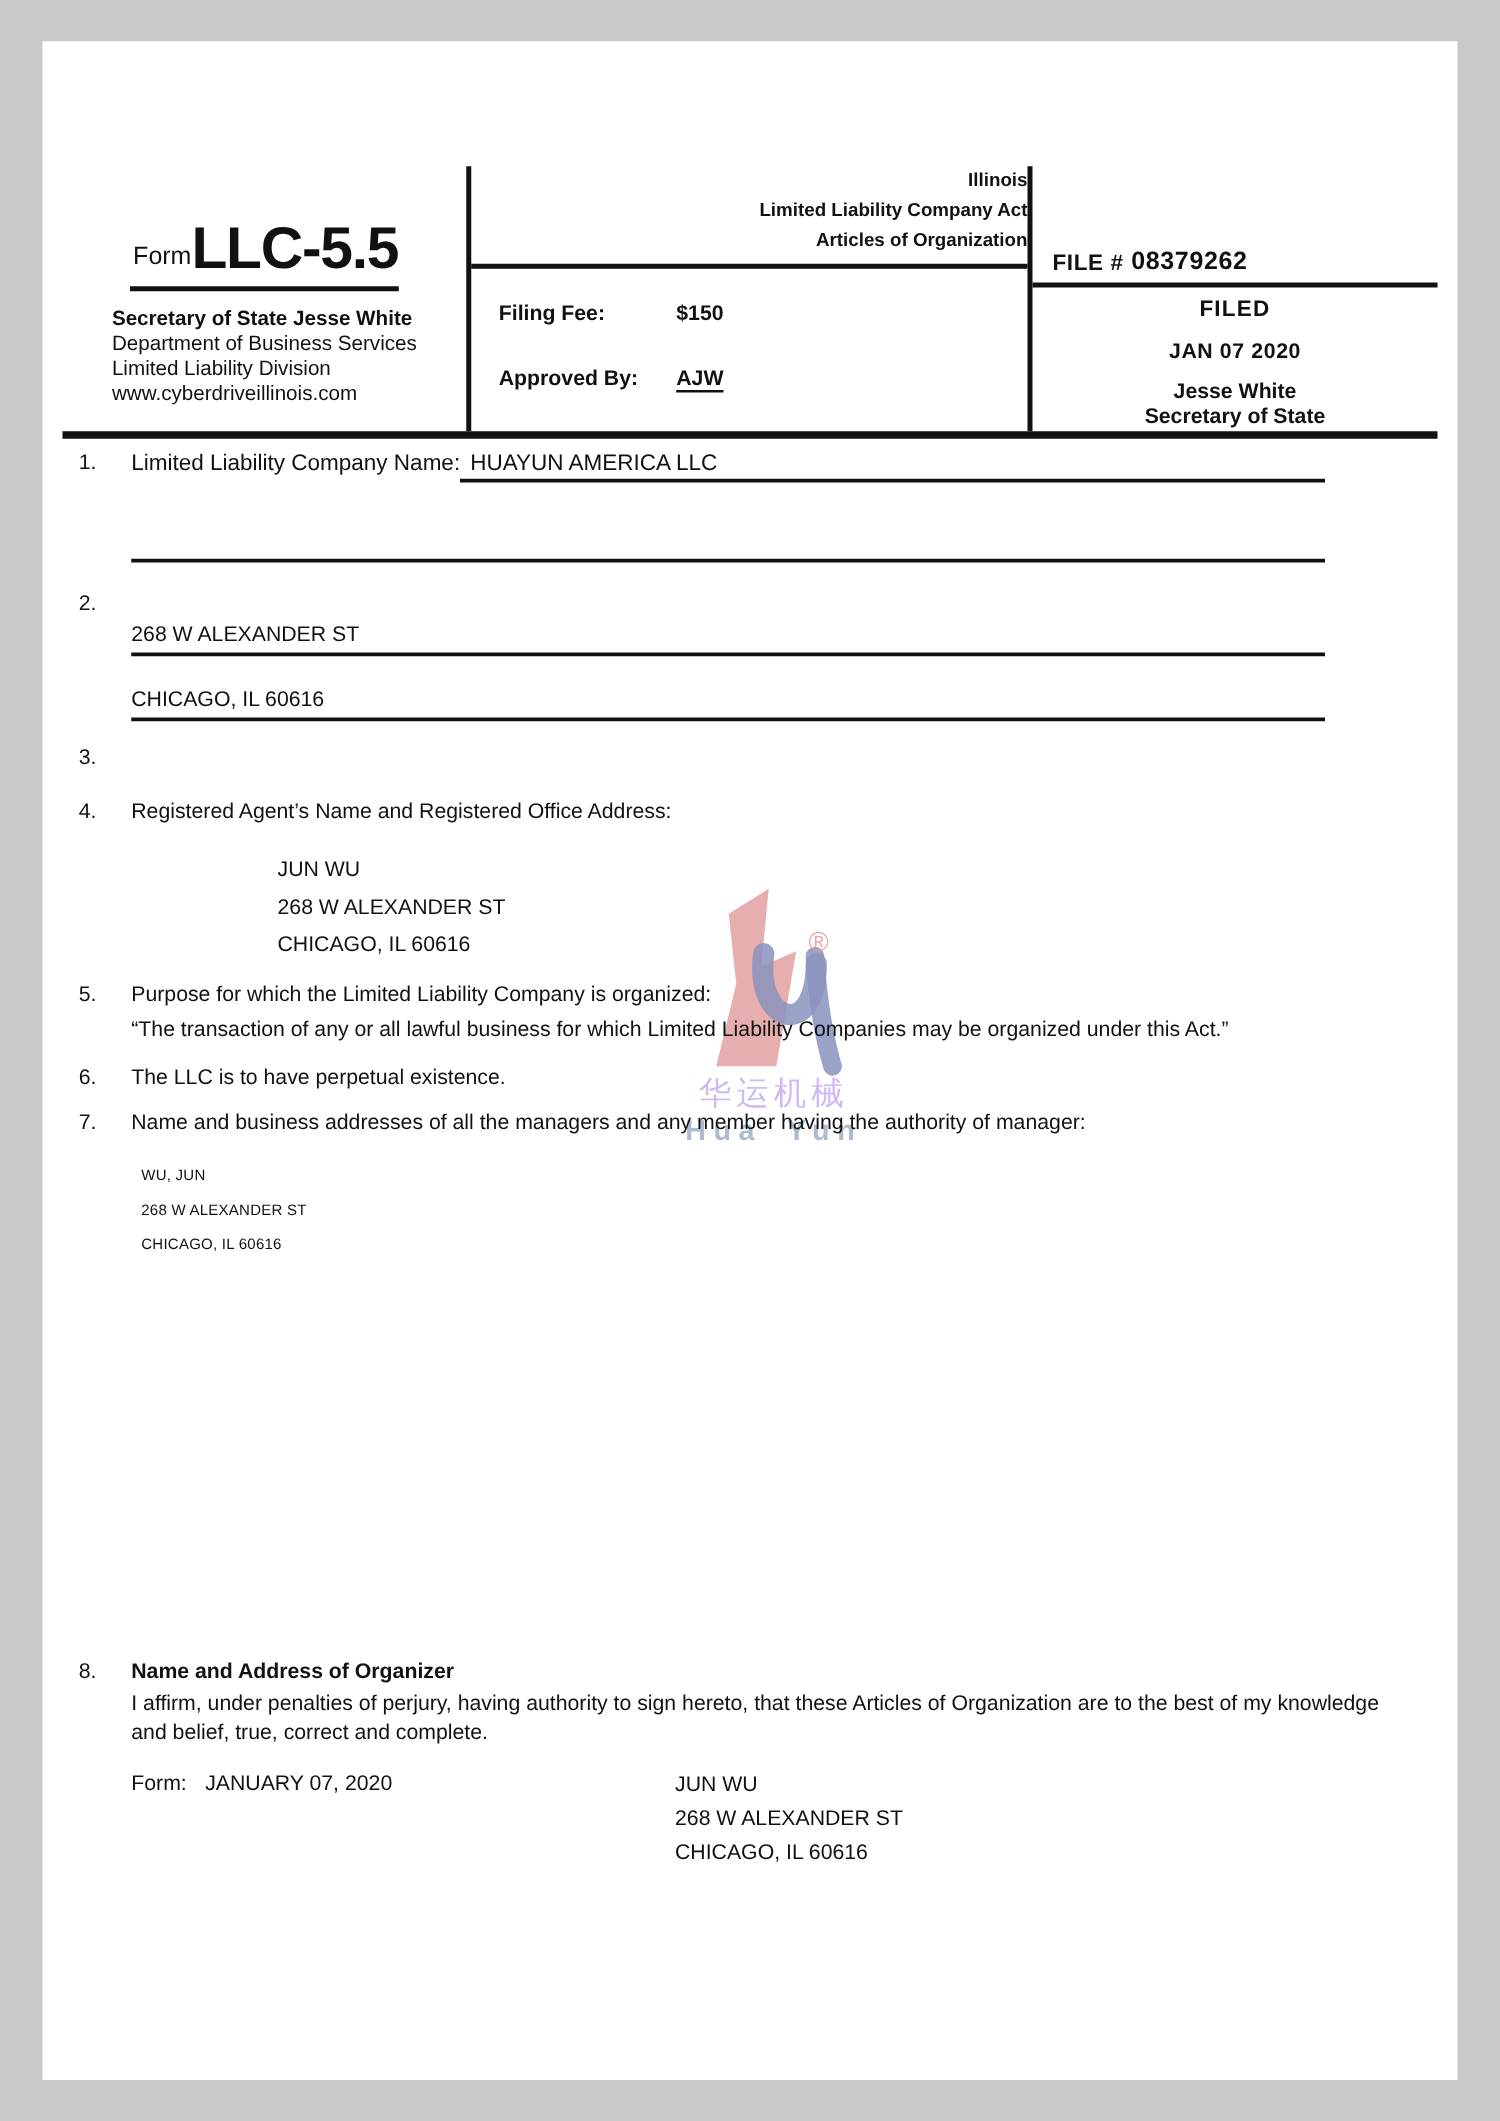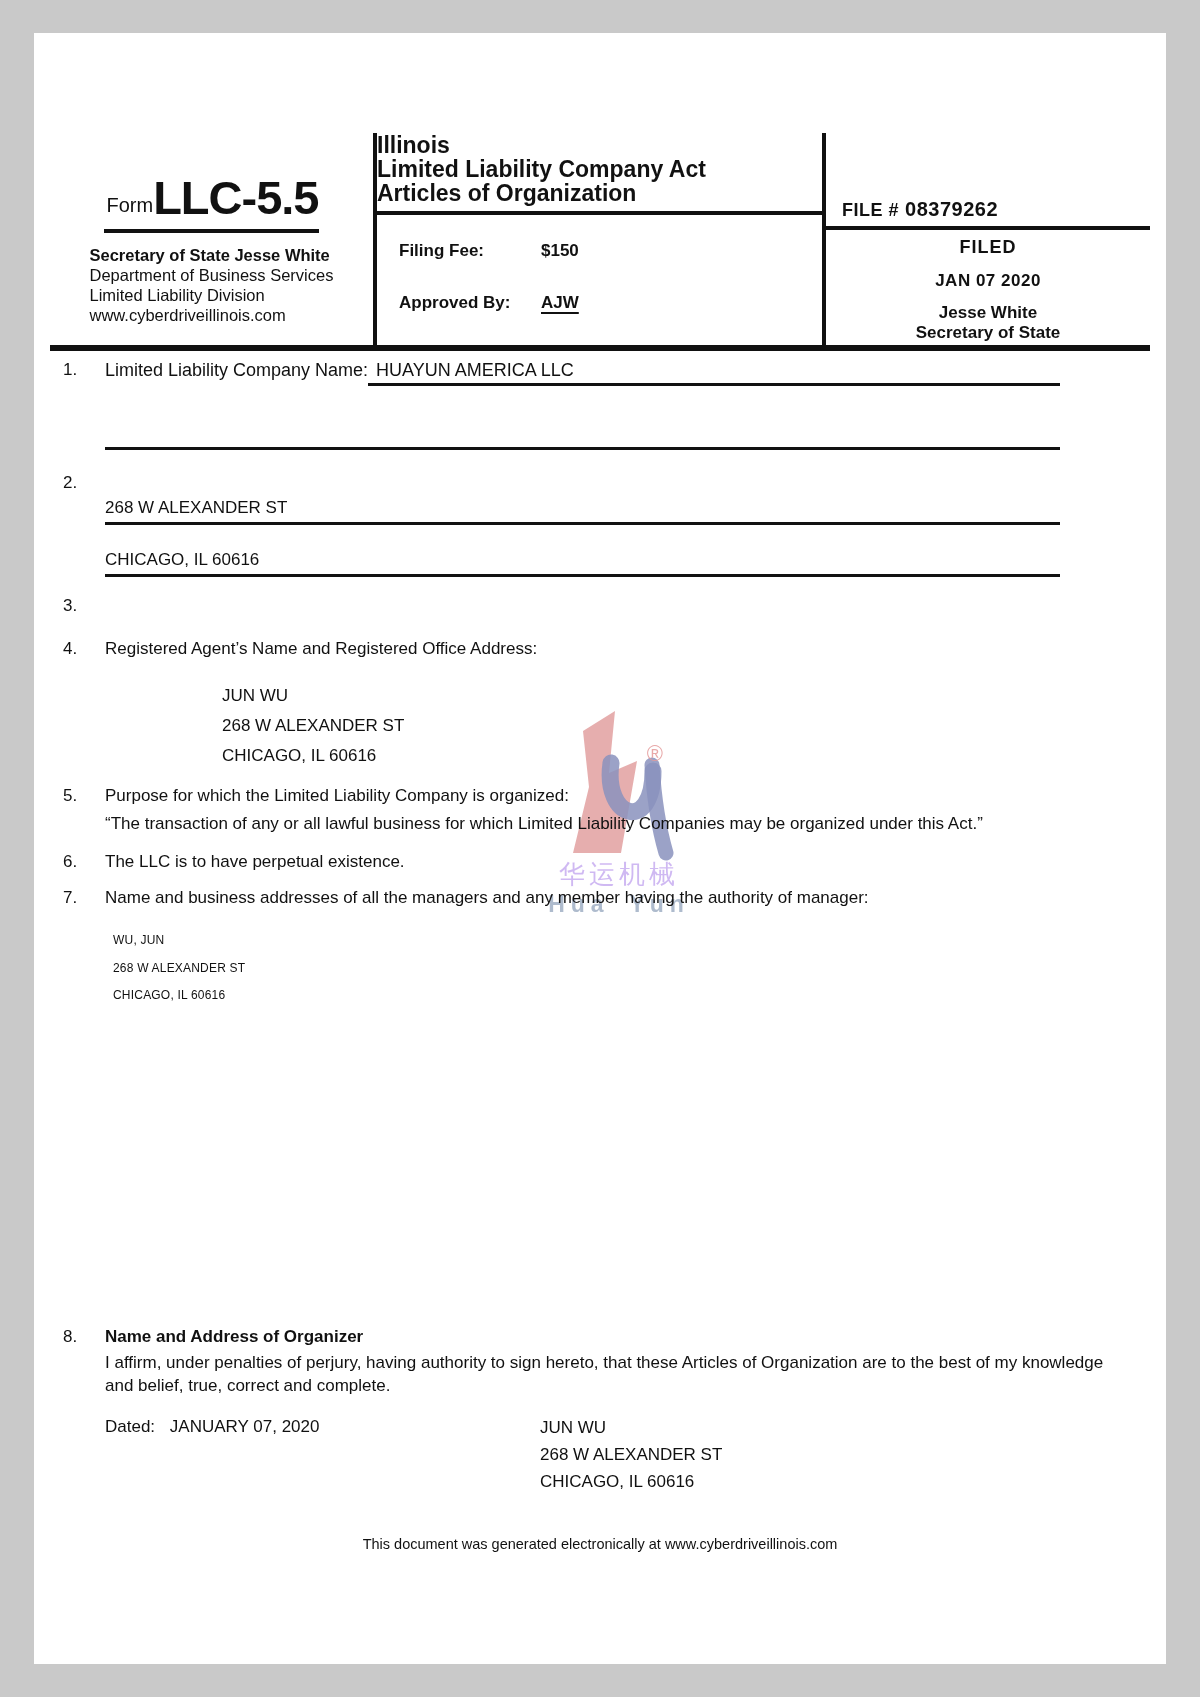--- a/index.html
+++ b/index.html
@@ -23,21 +23,21 @@
   }
   .hcol{display:flex;flex-direction:column;}
   .hcol-left{width:323px;align-items:center;}
   .hcol-center{width:445px;border-left:4px solid #111;border-right:4px solid #111;}
   .hcol-right{flex:1;}
   .hcol-left .top{height:88px;border-bottom:4px solid #111;display:flex;align-items:flex-end;padding:0 0 8px 2px;}
   .form-prefix{font-size:20px;letter-spacing:0;padding-bottom:4px;}
   .form-number{font-size:47px;font-weight:bold;letter-spacing:-1px;line-height:1;}
   .hcol-left .bottom{padding-top:12px;font-size:16.5px;line-height:20px;}
   .sos-bold{font-weight:bold;}
-  .hcol-center .top{height:88px;border-bottom:4px solid #111;display:flex;flex-direction:column;justify-content:flex-end;align-items:flex-start;text-align:center;font-weight:bold;font-size:23px;line-height:24px;padding-bottom:6px;}
+  .hcol-center .top{height:88px;border-bottom:4px solid #111;display:flex;flex-direction:column;justify-content:flex-end;align-items:flex-end;text-align:center;font-weight:bold;font-size:15px;line-height:24px;padding-bottom:6px;}
   .hcol-center .bottom{padding:26px 4px 0 22px;font-size:17px;font-weight:bold;}
   .fee-row{display:flex;margin-bottom:32px;}
   .fee-label{width:142px;}
   .ab-value{text-decoration:underline;text-underline-offset:4px;text-decoration-thickness:2px;}
   .hcol-right .top{height:88px;border-bottom:4px solid #111;display:flex;align-items:flex-end;padding:0 0 5px 16px;}
   .file-label{font-size:18px;font-weight:bold;letter-spacing:.5px;}
   .file-number{font-size:20px;font-weight:bold;margin-left:6px;letter-spacing:.5px;}
   .hcol-right .bottom{text-align:center;font-weight:bold;font-size:17px;}
   .filed{margin-top:7px;font-size:18px;letter-spacing:1px;}
   .filed-date{margin-top:13px;letter-spacing:.5px;}
@@ -164,25 +164,24 @@
       <div>WU, JUN</div>
       <div>268 W ALEXANDER ST</div>
       <div>CHICAGO, IL 60616</div>
     </div>
 
     <div class="inum" style="top:1294px">8.</div>
     <div class="ilabel bold" style="top:1294px">Name and Address of Organizer</div>
     <div class="para" style="top:1318px">I affirm, under penalties of perjury, having authority to sign hereto, that these Articles of Organization are to the best of my knowledge and belief, true, correct and complete.</div>
 
     <div class="dated-row" style="top:1384px">
-      <span>Dated:</span>
+      <span>Form:</span>
       <span class="dated-val">JANUARY 07, 2020</span>
     </div>
     <div class="org-block" style="top:1381px">
       <div>JUN WU</div>
       <div>268 W ALEXANDER ST</div>
       <div>CHICAGO, IL 60616</div>
     </div>
 
-    <div class="footer" style="top:1503px">This document was generated electronically at www.cyberdriveillinois.com</div>
 
   </div>
 </div>
 
 </body></html>

